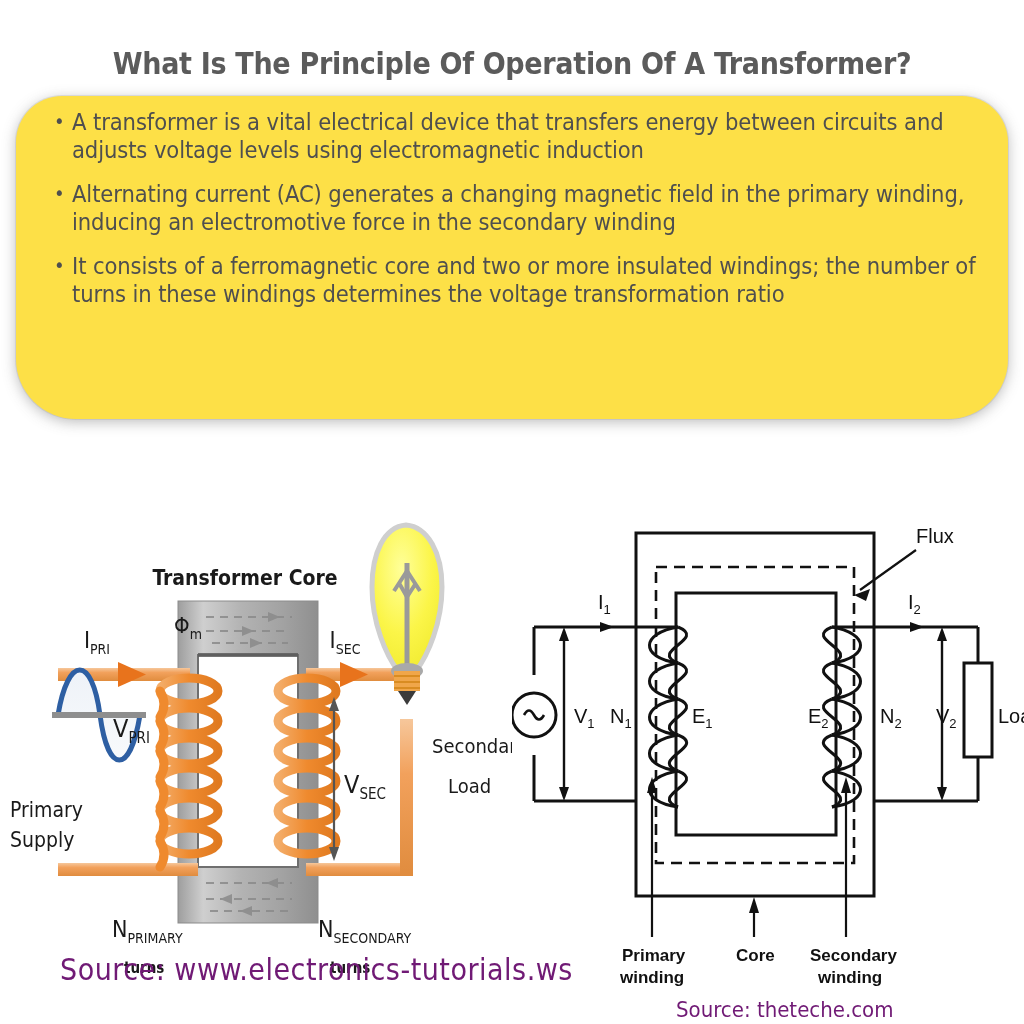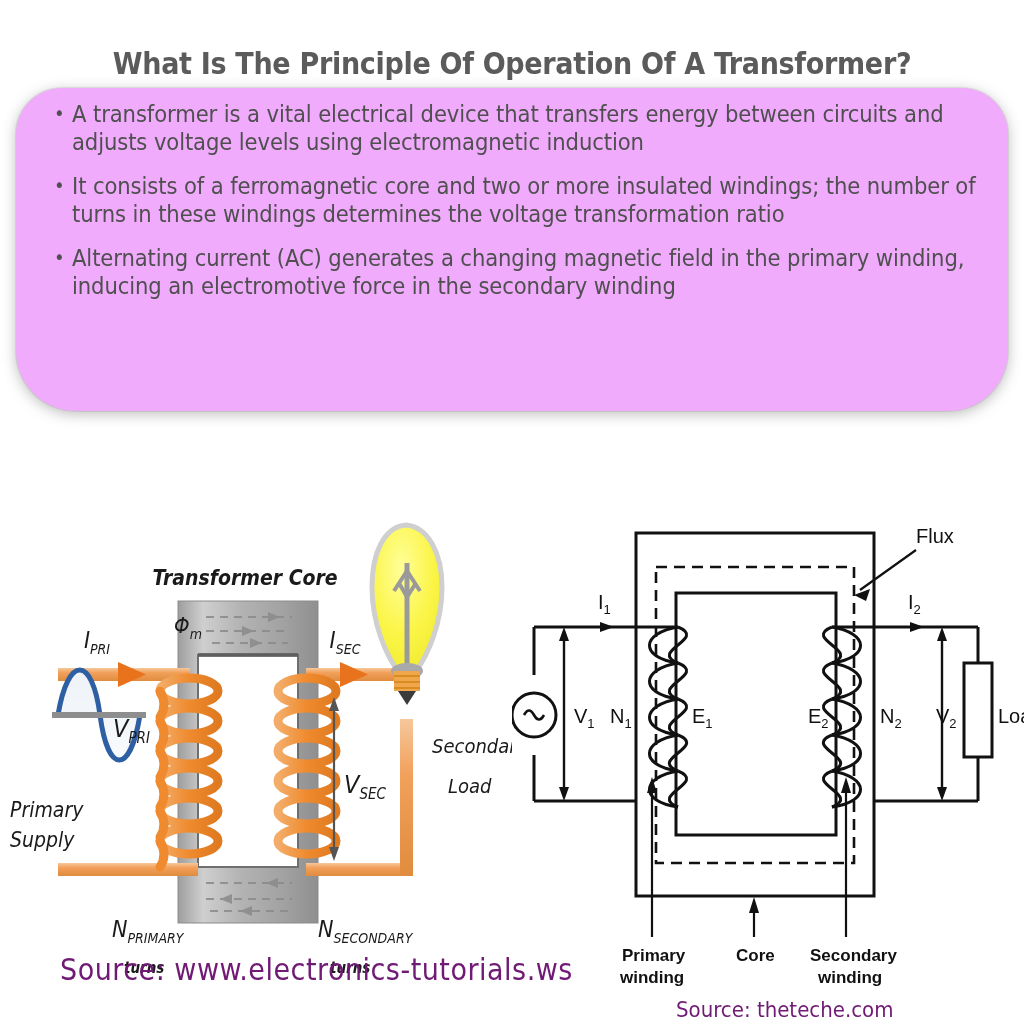--- a/index.html
+++ b/index.html
@@ -19,23 +19,23 @@
     font-weight:700;
     letter-spacing:-0.3px;
     color:#5b5b5b;
     font-family:"DejaVu Sans Condensed","Liberation Sans",sans-serif;
     margin-top:24px;
   }
 
   
   #info-card{
     position:absolute;
-    left:16px;top:88px;
+    left:16px;top:96px;
     width:992px;height:323px;
-    background:#f0abfc;
+    background:#fde047;
     border-radius:46px 46px 60px 60px;
     box-shadow:0 3px 14px rgba(80,80,80,0.38),
                0 0 0 1px rgba(190,190,190,0.30);
     overflow:visible;
   }
   #bullet-list{
     position:absolute;
     left:36px;top:12px;
     width:925px;
     list-style:none;
@@ -53,21 +53,21 @@
     letter-spacing:-0.1px;
   }
   #bullet-list li::before{
     content:"•";
     position:absolute;left:2px;top:-1px;
     color:#4f4f4f;font-size:20px;
   }
 
   
   .figure{position:absolute;top:505px;text-align:center;}
-  #figure-left{left:0;width:512px;height:519px;font-style:italic;}
+  #figure-left{left:0;width:512px;height:519px;}
   #figure-right{left:512px;width:512px;height:519px;}
 
   .wm{
     position:absolute;
     color:#701a75;
     font-family:"DejaVu Sans Condensed","Liberation Sans",sans-serif;
     white-space:nowrap;
     pointer-events:none;
   }
   #wm-left{left:60px;top:952px;font-size:30px;letter-spacing:0.5px;z-index:1;}
@@ -84,22 +84,22 @@
   }
 </style>
 </head>
 <body>
 
 <div id="page-title">What Is The Principle Of Operation Of A Transformer?</div>
 
 <div id="info-card">
   <ul id="bullet-list">
     <li>A transformer is a vital electrical device that transfers energy between circuits and adjusts voltage levels using electromagnetic induction</li>
+    <li>Alternating current (AC) generates a changing magnetic field in the primary winding, inducing an electromotive force in the secondary winding</li>
     <li>It consists of a ferromagnetic core and two or more insulated windings; the number of turns in these windings determines the voltage transformation ratio</li>
-    <li>Alternating current (AC) generates a changing magnetic field in the primary winding, inducing an electromotive force in the secondary winding</li>
   </ul>
 </div>
 
 <div class="wm" id="wm-left">Source: www.electronics-tutorials.ws</div>
 <div class="wm" id="wm-right">Source: theteche.com</div>
 
 <div class="figure" id="figure-left">
 <svg width="512" height="519" viewBox="0 0 512 519" xmlns="http://www.w3.org/2000/svg">
   <defs>
     <linearGradient id="coreGrad" x1="0" y1="0" x2="1" y2="0">

